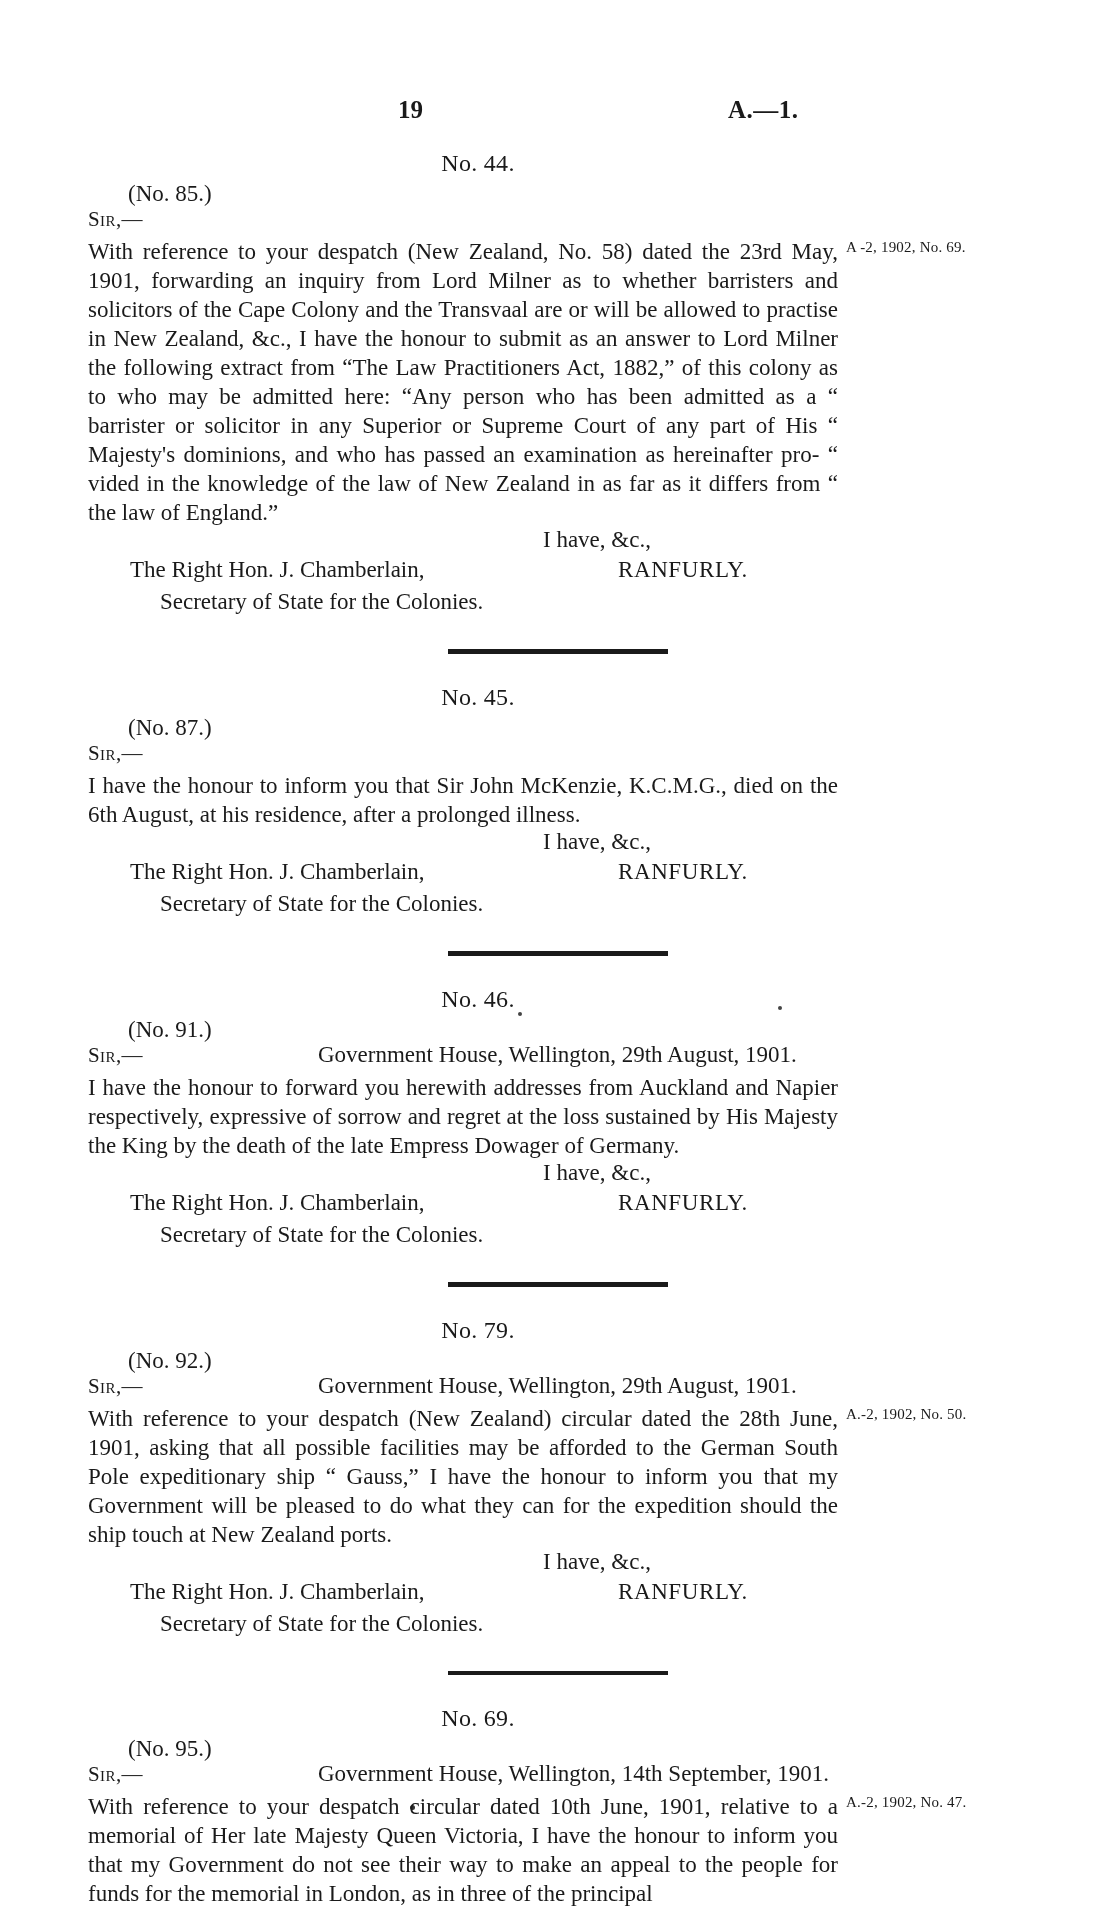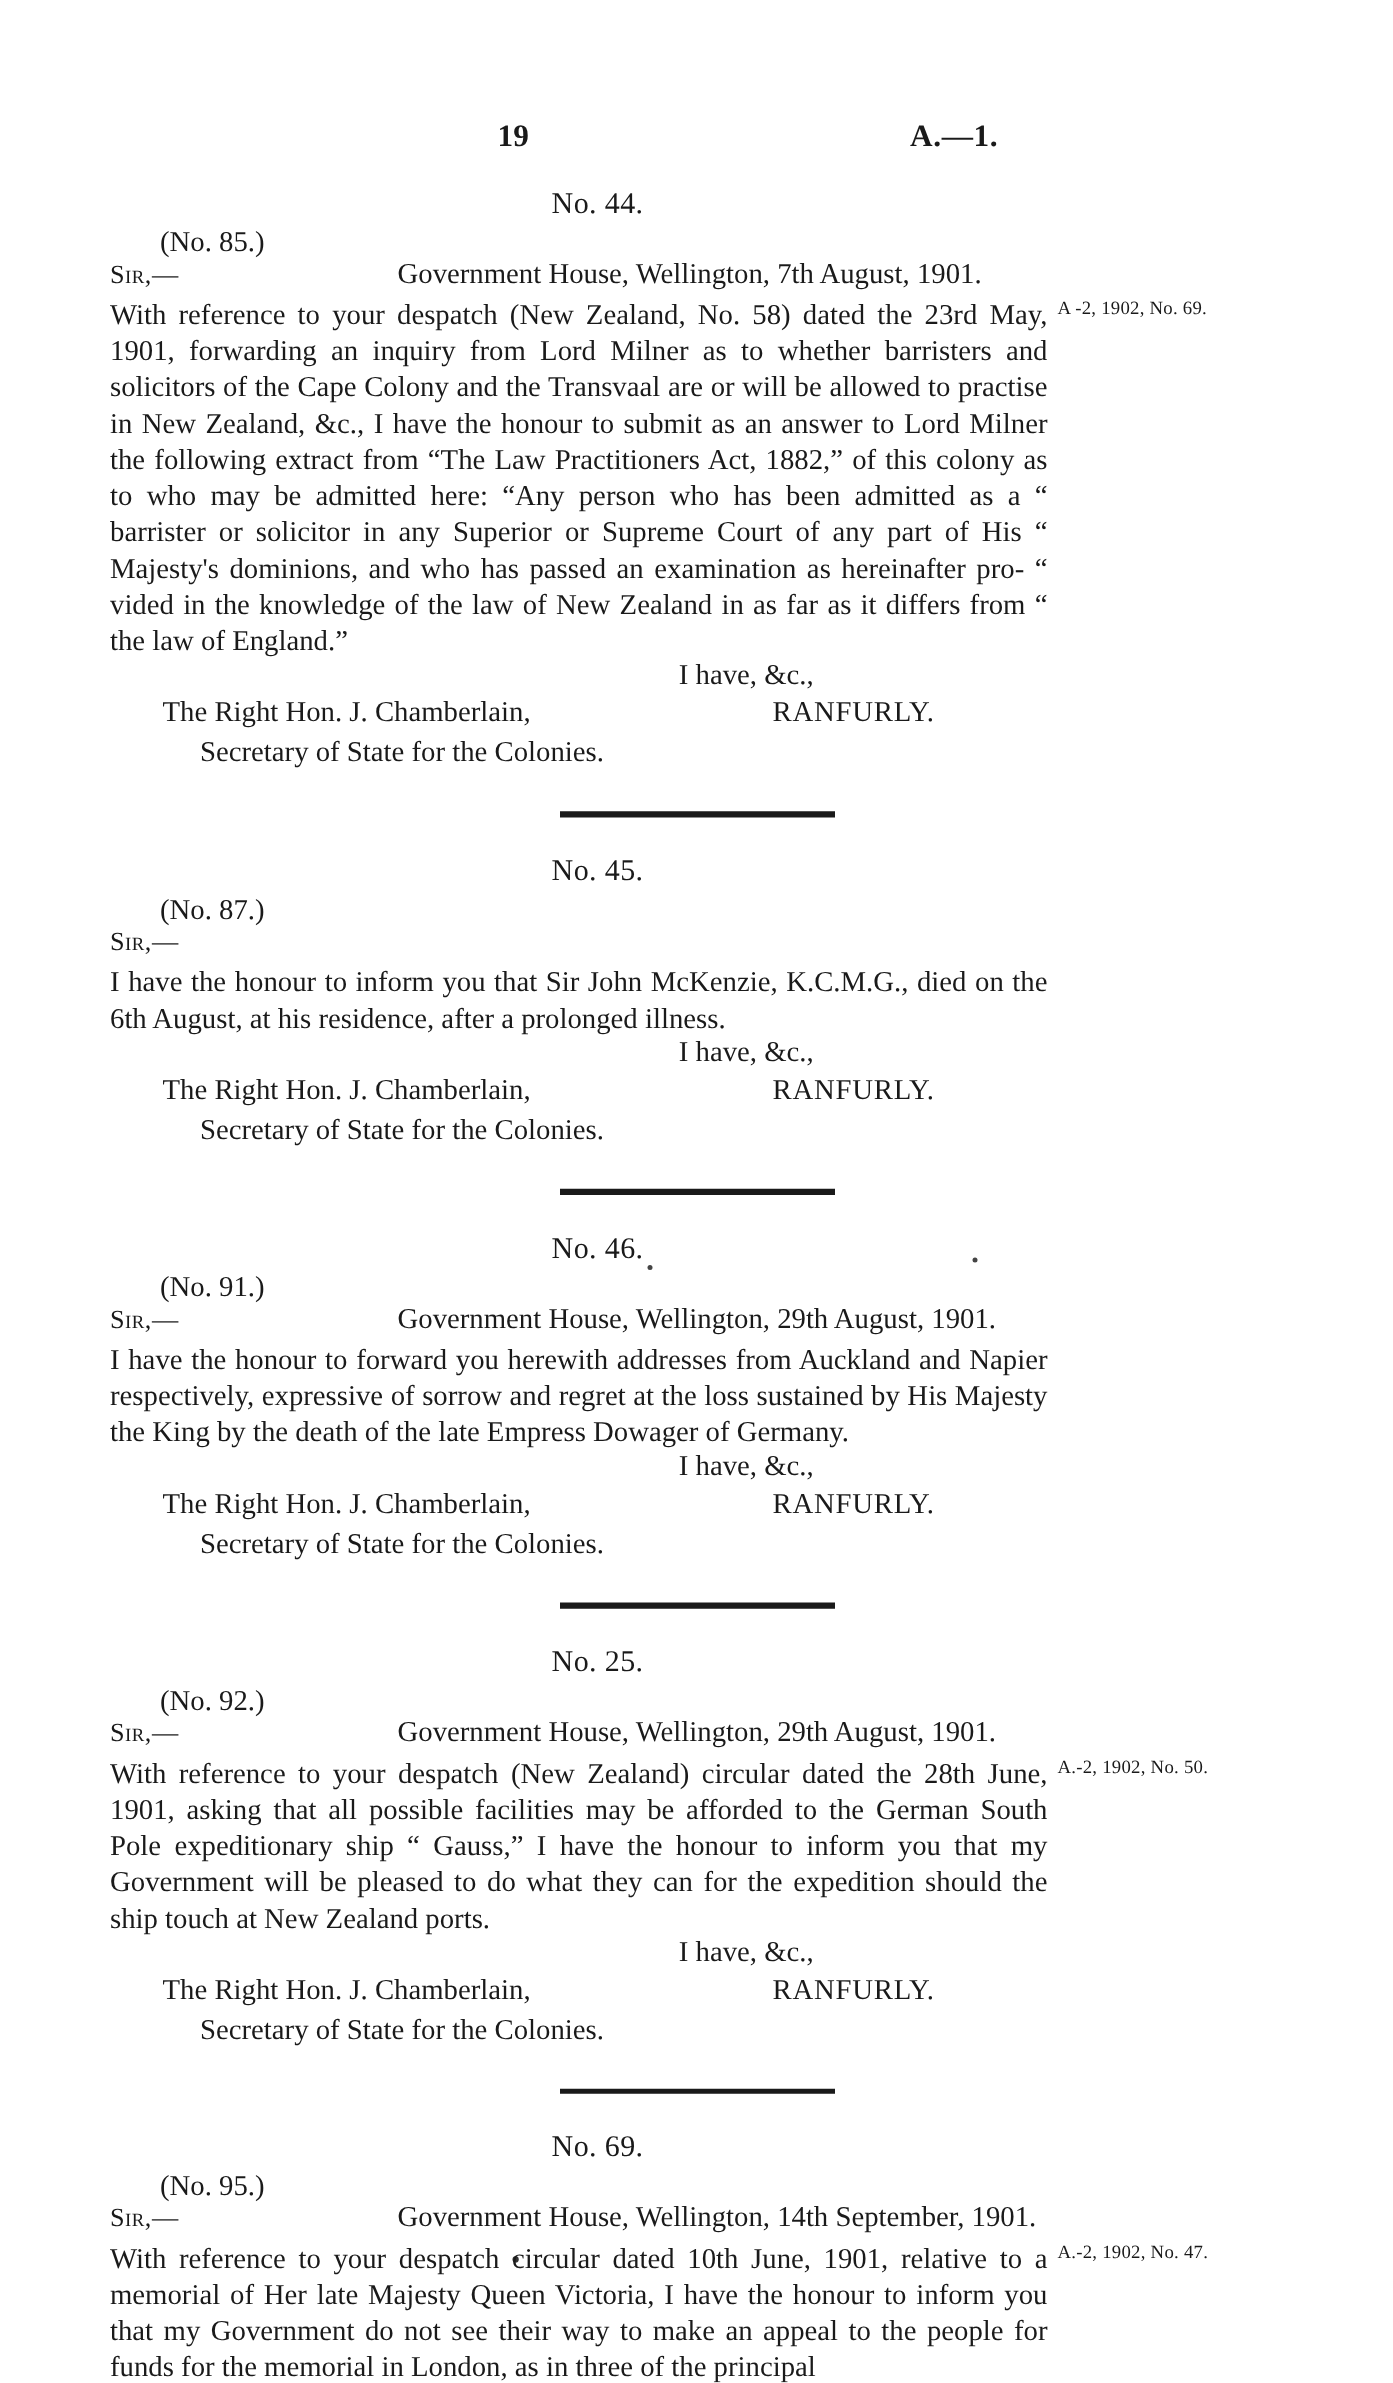--- a/index.html
+++ b/index.html
@@ -171,21 +171,20 @@
     <div class="header-row">
       <span class="page-number">19</span>
       <span class="page-code">A.—1.</span>
     </div>
 
     <div class="section">
       <div class="doc-title">No. 44.</div>
       <div class="desp-no">(No. 85.)</div>
       <div class="salutation-row">
         <span class="sir">Sir,—</span>
-        <span class="place-date">Government House, Wellington, 7th August, 1901.</span>
       </div>
       <div class="body-block">
         <p class="indent-first">With reference to your despatch (New Zealand, No. 58) dated the 23rd May, 1901, forwarding an inquiry from Lord Milner as to whether barristers and solicitors of the Cape Colony and the Transvaal are or will be allowed to practise in New Zealand, &amp;c., I have the honour to submit as an answer to Lord Milner the following extract from “The Law Practitioners Act, 1882,” of this colony as to who may be admitted here: “Any person who has been admitted as a “ barrister or solicitor in any Superior or Supreme Court of any part of His “ Majesty's dominions, and who has passed an examination as hereinafter pro- “ vided in the knowledge of the law of New Zealand in as far as it differs from “ the law of England.”</p>
         <div class="margin-note" style="top:0px;">A -2, 1902, No. 69.</div>
       </div>
       <div class="closing">
         <span class="ihave">I have, &amp;c.,</span>
       </div>
       <div class="signature-row">
         <span class="addressee">The Right Hon. J. Chamberlain,</span>
@@ -232,21 +231,21 @@
       </div>
       <div class="signature-row">
         <span class="addressee">The Right Hon. J. Chamberlain,</span>
         <span class="signer">RANFURLY.</span>
       </div>
       <div class="addressee2">Secretary of State for the Colonies.</div>
       <div class="rule"></div>
     </div>
 
     <div class="section">
-      <div class="doc-title">No. 25.</div>
+      <div class="doc-title">No. 79.</div>
       <div class="desp-no">(No. 92.)</div>
       <div class="salutation-row">
         <span class="sir">Sir,—</span>
         <span class="place-date">Government House, Wellington, 29th August, 1901.</span>
       </div>
       <div class="body-block">
         <p class="indent-first">With reference to your despatch (New Zealand) circular dated the 28th June, 1901, asking that all possible facilities may be afforded to the German South Pole expeditionary ship “ Gauss,” I have the honour to inform you that my Government will be pleased to do what they can for the expedition should the ship touch at New Zealand ports.</p>
         <div class="margin-note" style="top:0px;">A.-2, 1902, No. 50.</div>
       </div>
       <div class="closing">

